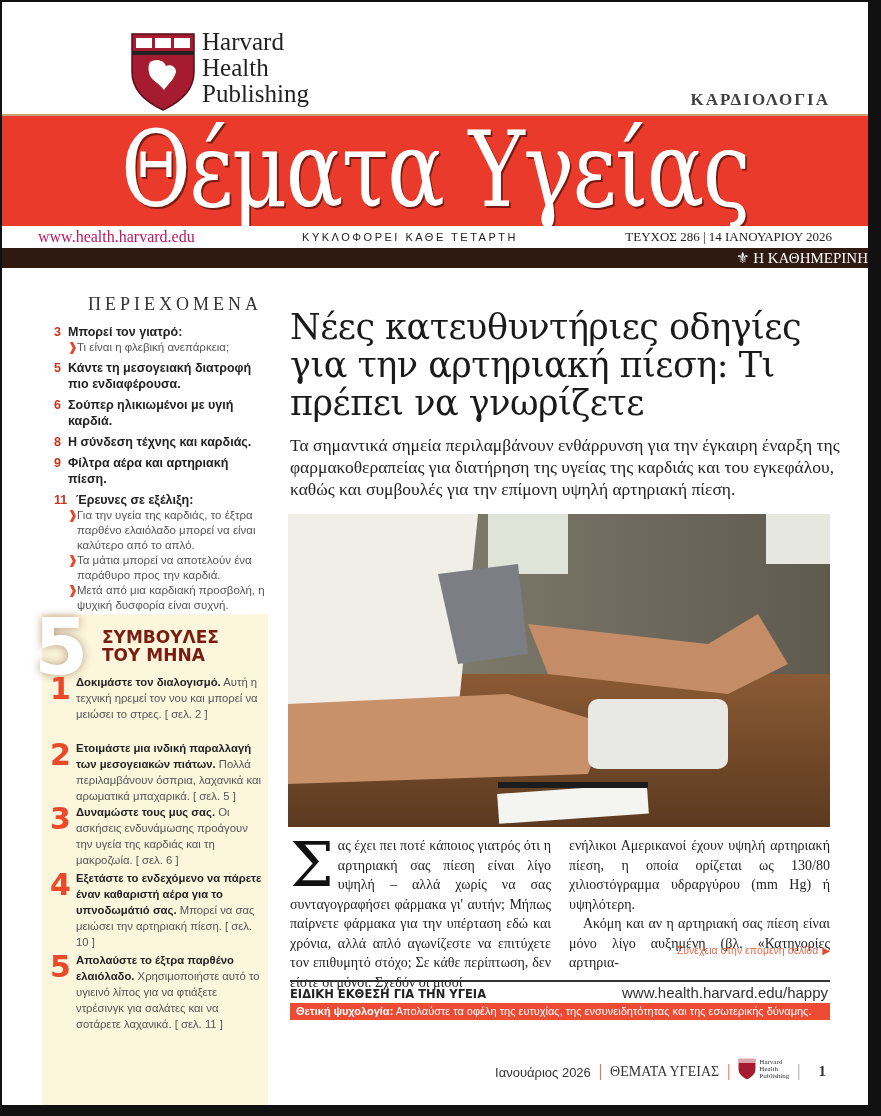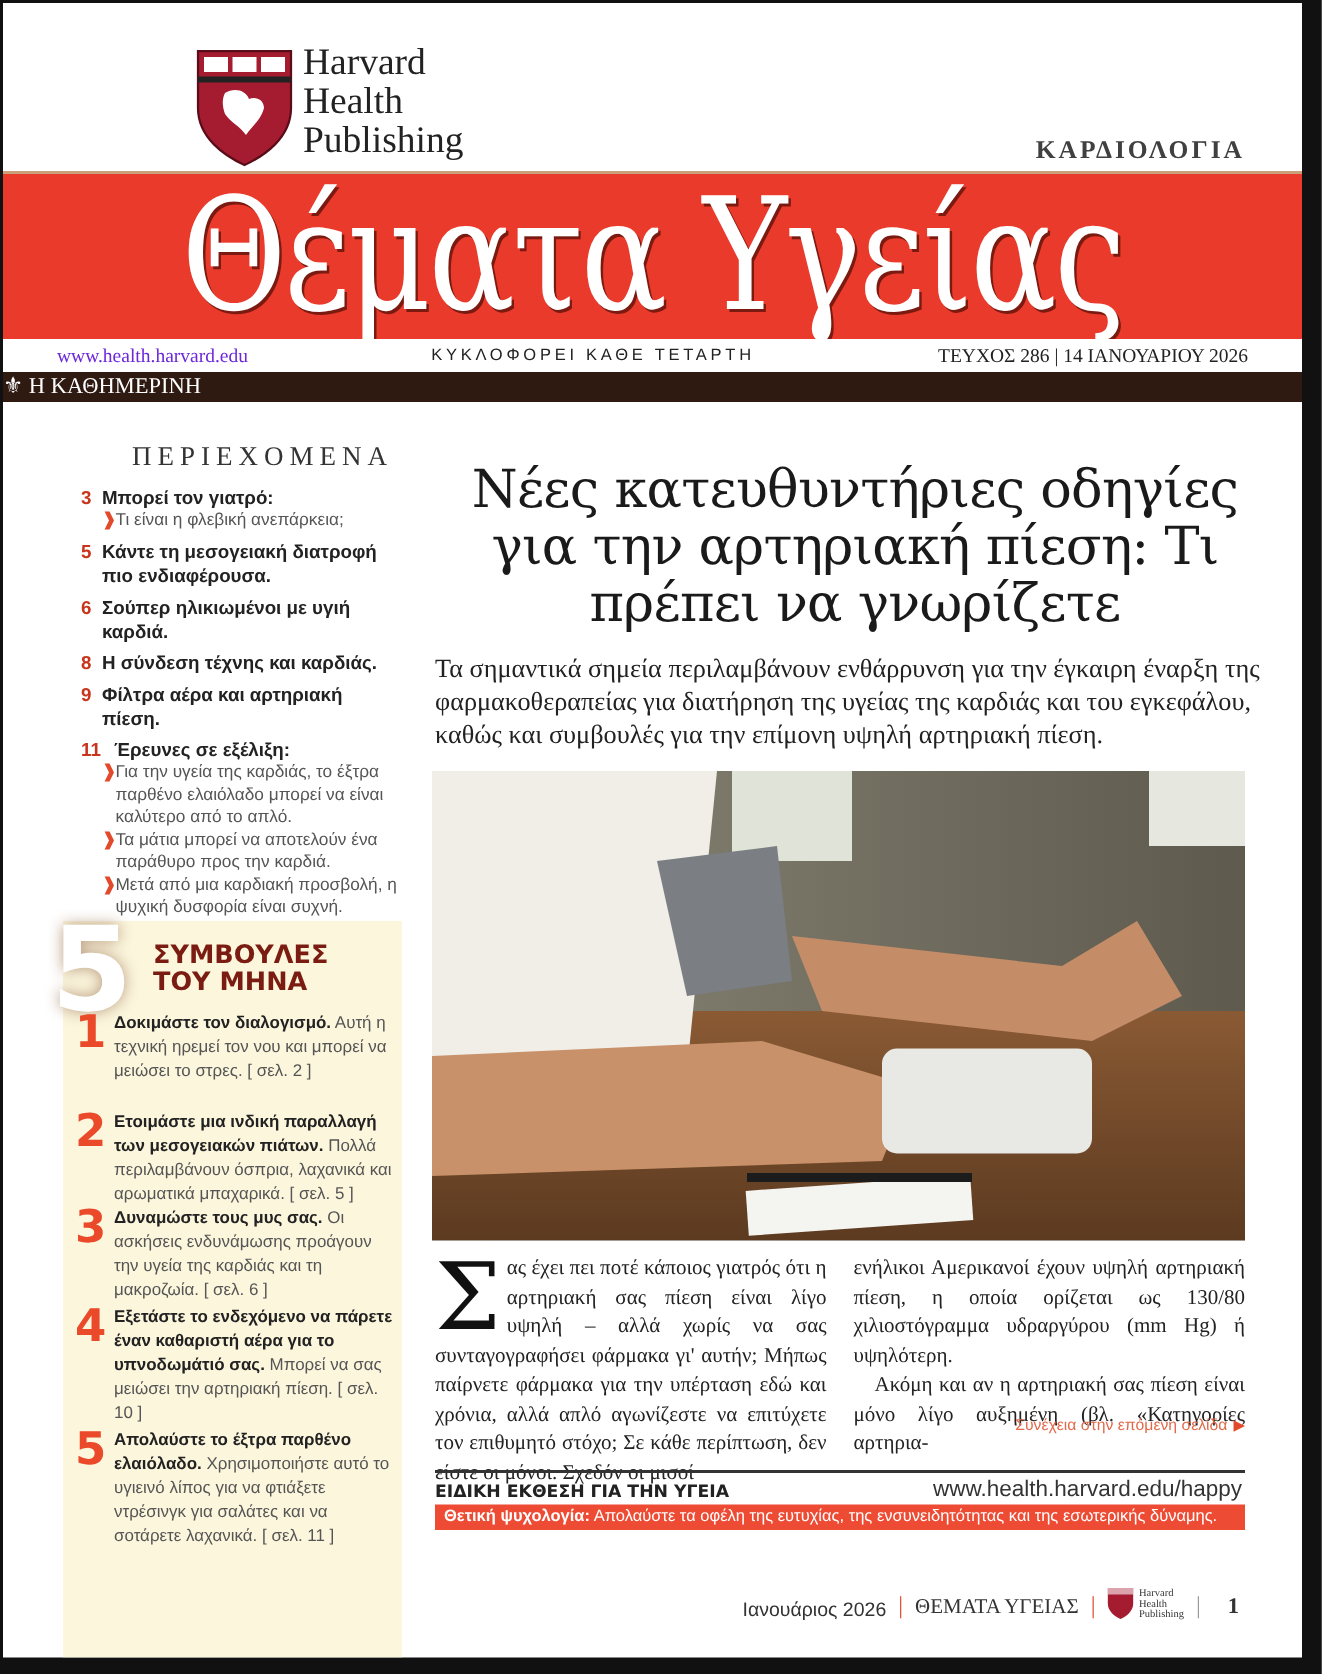--- a/index.html
+++ b/index.html
@@ -21,46 +21,46 @@
     position: absolute; left: 0; right: 0; top: 108px; text-align: center;
     font-family: "DejaVu Serif", serif; font-size: 104px; line-height: 120px; color: #fff;
     letter-spacing: -2px; font-weight: normal; transform: scaleX(0.82); transform-origin: center;
     text-shadow: 2px 2px 0 #7a1a10;
   }
   .subband {
     position: absolute; left: 0; top: 224px; width: 100%; height: 22px;
     display: flex; align-items: center; justify-content: space-between;
     padding: 0 36px; background: #fff;
   }
-  .url-top { font-family: "Liberation Serif", serif; font-size: 13px; color: #6d28d9; }
+  .url-top { font-family: "Liberation Serif", serif; font-size: 16px; color: #be185d; }
   .circulation { font-family: "Liberation Sans", sans-serif; font-size: 11px; letter-spacing: 2.5px; color: #222; }
   .issue { font-family: "Liberation Serif", serif; font-size: 13px; color: #222; }
   .kath-bar {
     position: absolute; left: 0; top: 246px; width: 100%; height: 20px;
-    background: #2f1a12; color: #fff; text-align: left;
+    background: #2f1a12; color: #fff; text-align: right;
     font-family: "Liberation Serif", serif; font-size: 15px; line-height: 20px;
   }
   
   .toc-title { position: absolute; left: 64px; top: 292px; font-family: "Liberation Serif", serif; font-size: 18px; letter-spacing: 4px; color: #333; margin-left: 22px; }
   .toc { position: absolute; left: 52px; top: 322px; width: 215px; font-family: "Liberation Sans", sans-serif; }
   .toc-item { margin-bottom: 5px; }
   .toc-head { font-size: 12.5px; font-weight: bold; color: #222; line-height: 16px; display: flex; }
   .toc-num { color: #c8341c; width: 14px; flex: none; }
   .toc-sub { font-size: 11.5px; color: #555; line-height: 15px; padding-left: 14px; display: flex; }
   .toc-sub .bullet { color: #e34a2b; font-weight: bold; width: 9px; flex: none; }
   
   .tips { position: absolute; left: 40px; top: 612px; width: 226px; height: 491px; background: #fbf6dc; }
   .big5 { position: absolute; left: -8px; top: -12px; font-family: "DejaVu Sans", sans-serif; font-size: 78px; font-weight: bold; color: #fff; text-shadow: 0 0 10px #b89a80; }
   .tips-title { position: absolute; left: 60px; top: 14px; font-family: "DejaVu Sans", sans-serif; font-weight: bold; font-size: 17px; line-height: 18px; color: #7a1c12; }
   .tip { position: absolute; left: 8px; width: 212px; display: flex; }
   .tip-num { font-family: "DejaVu Sans", sans-serif; font-weight: bold; font-size: 30px; color: #ea4a2a; width: 26px; line-height: 30px; flex: none; }
   .tip-text { font-family: "Liberation Sans", sans-serif; font-size: 11.3px; line-height: 16px; color: #555; }
   .tip-text b { color: #222; }
   
-  .headline { position: absolute; left: 288px; top: 306px; width: 560px; font-family: "DejaVu Serif", serif; font-size: 35px; line-height: 38px; color: #1a1a1a; font-weight: normal; letter-spacing: -0.5px; text-align: center; }
+  .headline { position: absolute; left: 288px; top: 306px; width: 560px; font-family: "DejaVu Serif", serif; font-size: 35px; line-height: 38px; color: #1a1a1a; font-weight: normal; letter-spacing: -0.5px; }
   .dek { position: absolute; left: 288px; top: 432px; width: 560px; font-family: "Liberation Serif", serif; font-size: 17.5px; line-height: 22px; color: #222; }
   .photo { position: absolute; left: 286px; top: 512px; width: 542px; height: 313px; overflow: hidden; background: #6b6458; }
   .cols { position: absolute; left: 288px; top: 834px; width: 540px; display: flex; gap: 18px; }
   .col { width: 261px; font-family: "Liberation Serif", serif; font-size: 14px; line-height: 19.5px; color: #222; text-align: justify; }
   .dropcap { float: left; font-family: "DejaVu Serif", serif; font-size: 62px; line-height: 54px; margin-right: 4px; margin-top: 2px; color: #111; }
   .indent { text-indent: 14px; }
   .continue { position: absolute; right: 38px; top: 942px; font-family: "Liberation Sans", sans-serif; font-size: 10.5px; color: #e26a4a; }
   .continue span.arrow { color: #e34a2b; font-size: 10px; margin-left: 4px; }
   .special-rule { position: absolute; left: 288px; top: 978px; width: 540px; border-top: 2px solid #333; }
   .special-label { position: absolute; left: 288px; top: 985px; font-family: "DejaVu Sans", sans-serif; font-weight: bold; font-size: 11.5px; color: #222; }

